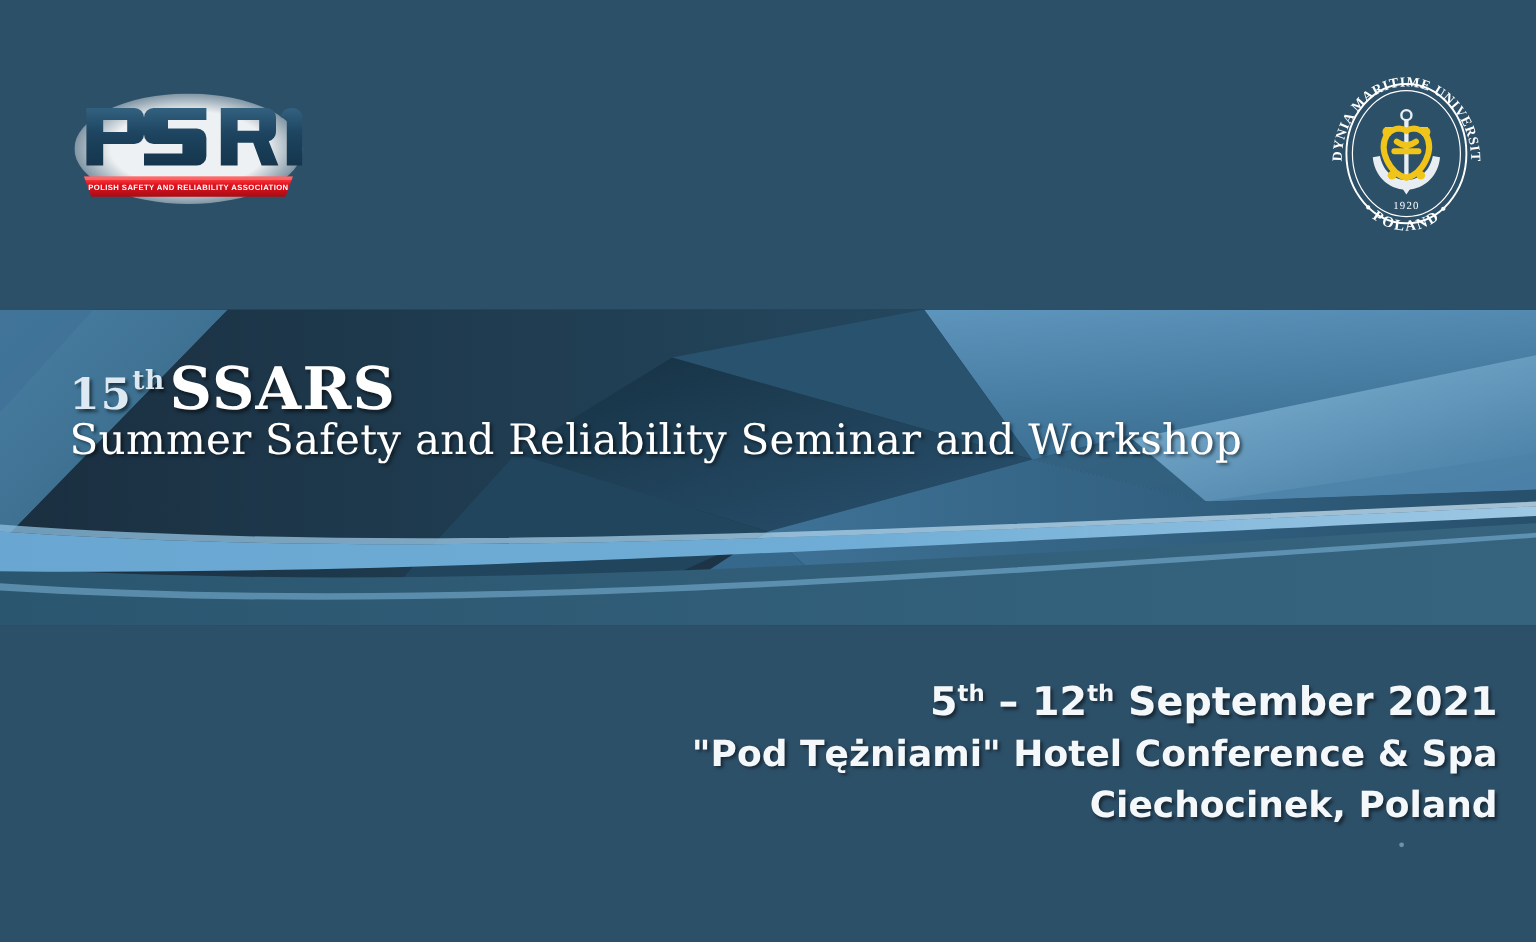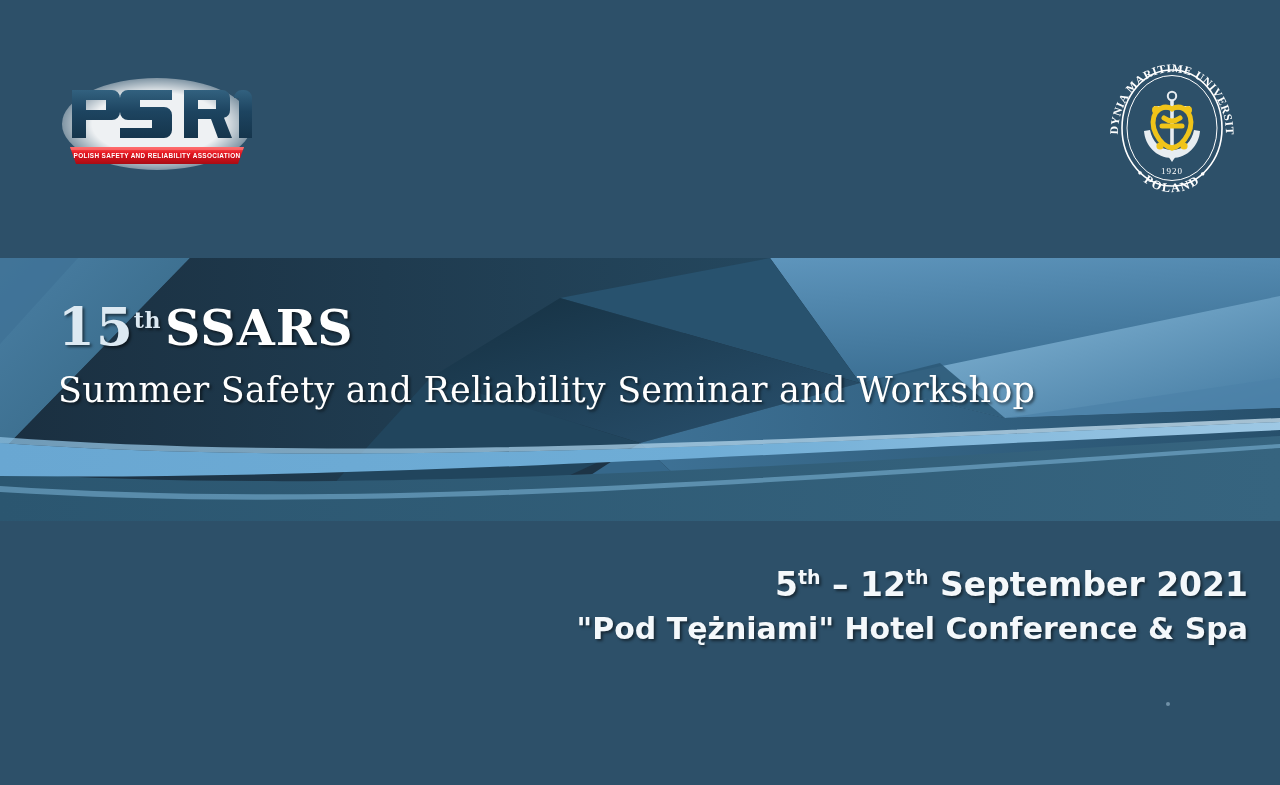--- a/index.html
+++ b/index.html
@@ -52,37 +52,36 @@
     font-weight:bold;
     font-size:47px;
     line-height:1.0;
     color:#ffffff;
     white-space:nowrap;
     text-shadow:2px 2px 3px rgba(0,0,0,0.55);
     letter-spacing:0.5px;
   }
   #title-ordinal-num {
     color:#dce9f2;
-    font-size:53px;
+    font-size:36px;
     font-family:"DejaVu Serif", serif;
     letter-spacing:1px;
   }
   #title-ordinal-sup {
     color:#dce9f2;
     font-size:22px;
     vertical-align:super;
     font-family:"DejaVu Serif", serif;
   }
   #title-acronym {
     margin-left:4px;
     font-size:49px;
     letter-spacing:1px;
   }
   #subtitle-line {
-    margin-top:19px;
     font-family:"DejaVu Serif", serif;
     font-weight:normal;
     font-size:35px;
     line-height:1.05;
     color:#ffffff;
     white-space:nowrap;
     text-shadow:2px 2px 3px rgba(0,0,0,0.55);
     letter-spacing:0.2px;
   }
 
@@ -289,17 +288,18 @@
   <div id="title-block">
     <div id="title-line">
       <span id="title-ordinal-num">15</span><span id="title-ordinal-sup">th</span><span id="title-acronym">SSARS</span>
     </div>
     <div id="subtitle-line">Summer Safety and Reliability Seminar and Workshop</div>
   </div>
 
   <div id="event-block">
     <div id="event-dates" class="event-line"><span>5</span><span class="ordinal-sup">th</span><span>&nbsp;</span><span>–</span><span>&nbsp;</span><span>12</span><span class="ordinal-sup">th</span><span>&nbsp;</span><span>September 2021</span></div>
     <div id="event-venue" class="event-line">"Pod Tężniami" Hotel Conference &amp; Spa</div>
+    <div id="event-city" class="event-line">Ciechocinek, Poland</div>
   </div>
 
   <div id="stray-dot"></div>
 
 </div>
 
 </body></html>

